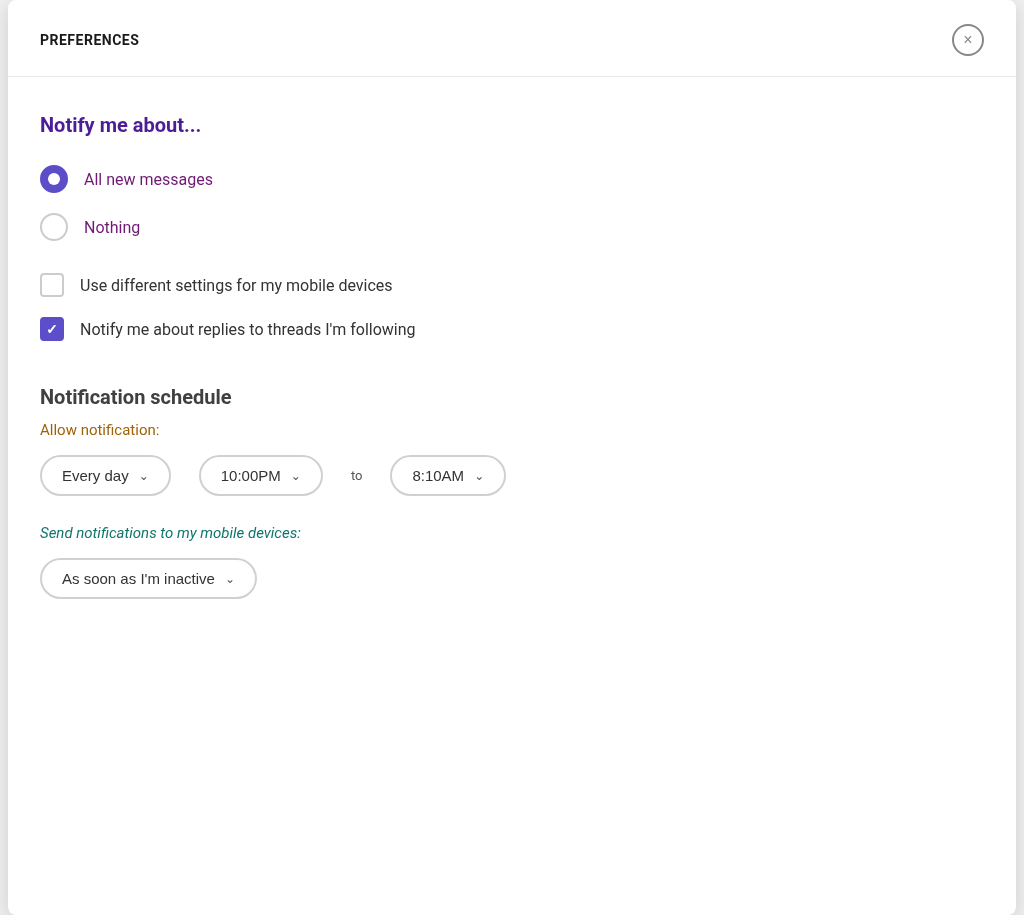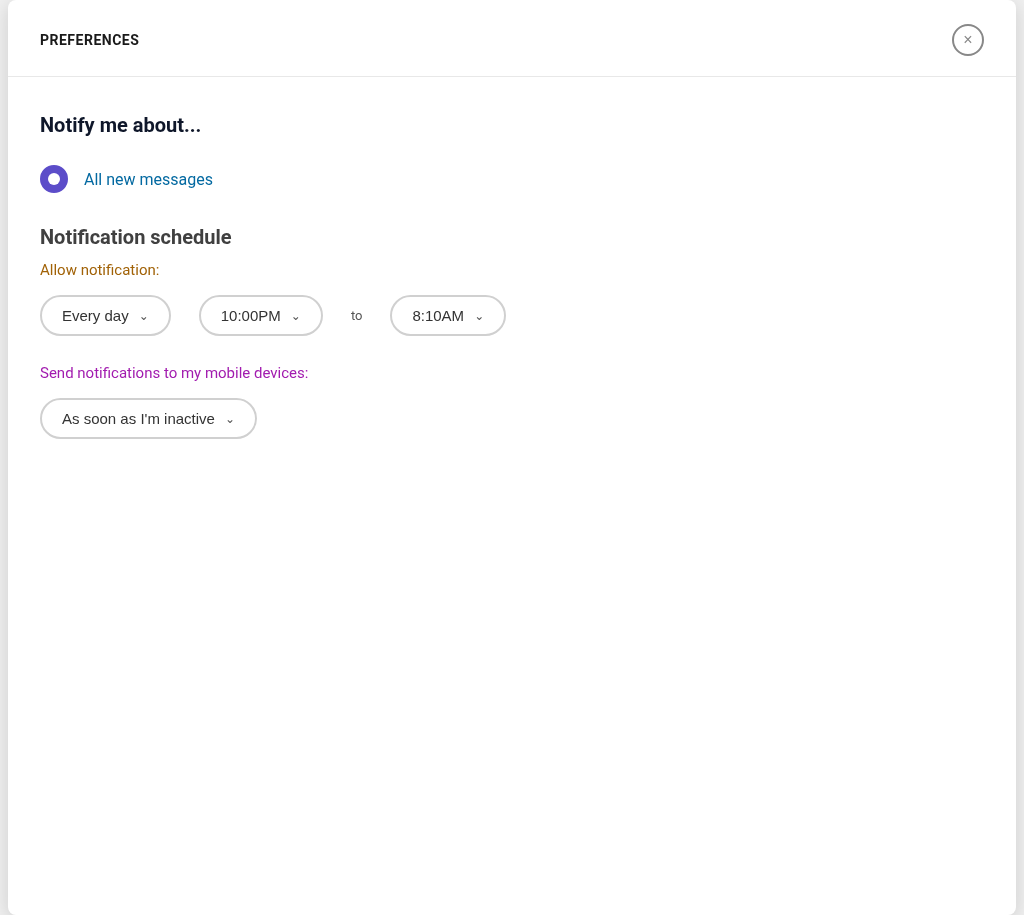--- a/index.html
+++ b/index.html
@@ -56,21 +56,21 @@
       line-height: 1;
     }
 
     .modal-body {
       padding: 36px 32px;
     }
 
     .section-title {
       font-size: 20px;
       font-weight: 700;
-      color: #0f172a;
+      color: #4c1d95;
       margin-bottom: 28px;
     }
 
     .radio-group {
       display: flex;
       flex-direction: column;
       gap: 20px;
       margin-bottom: 32px;
     }
 
@@ -101,21 +101,21 @@
     .radio-circle.selected::after {
       content: '';
       width: 12px;
       height: 12px;
       border-radius: 50%;
       background: white;
     }
 
     .radio-label {
       font-size: 16px;
-      color: #0369a1;
+      color: #701a75;
     }
 
     .checkbox-group {
       display: flex;
       flex-direction: column;
       gap: 20px;
       margin-bottom: 44px;
     }
 
     .checkbox-item {
@@ -199,22 +199,23 @@
       color: #555;
     }
 
     .to-text {
       font-size: 13px;
       color: #555;
     }
 
     .mobile-send-label {
       font-size: 15px;
-      color: #a21caf;
+      color: #0f766e;
       margin-bottom: 16px;
+      font-style: italic;
     }
   </style>
 </head>
 <body>
 
 <div class="modal">
   <div class="modal-header">
     <span class="modal-title">PREFERENCES</span>
     <button class="close-button">×</button>
   </div>
@@ -222,22 +223,36 @@
   <div class="modal-body">
 
     <div>
       <h2 class="section-title">Notify me about...</h2>
 
       <div class="radio-group">
         <div class="radio-item">
           <div class="radio-circle selected"></div>
           <span class="radio-label">All new messages</span>
         </div>
+        <div class="radio-item">
+          <div class="radio-circle"></div>
+          <span class="radio-label">Nothing</span>
+        </div>
       </div>
 
+      <div class="checkbox-group">
+        <div class="checkbox-item">
+          <div class="checkbox-box"></div>
+          <span class="checkbox-label">Use different settings for my mobile devices</span>
+        </div>
+        <div class="checkbox-item">
+          <div class="checkbox-box checked"></div>
+          <span class="checkbox-label">Notify me about replies to threads I'm following</span>
+        </div>
+      </div>
     </div>
 
     <div class="schedule-section">
       <h2 class="schedule-section-title">Notification schedule</h2>
       <p class="allow-notification-label">Allow notification:</p>
 
       <div class="schedule-row">
         <button class="dropdown-btn">
           <span>Every day</span>
           <span class="chevron-icon">⌄</span>

